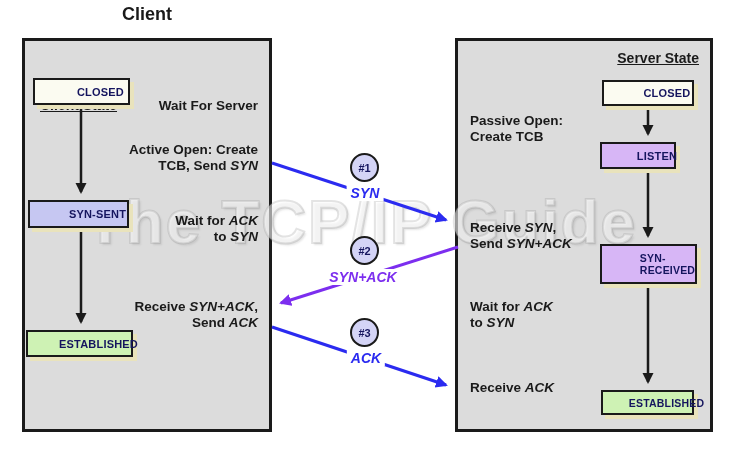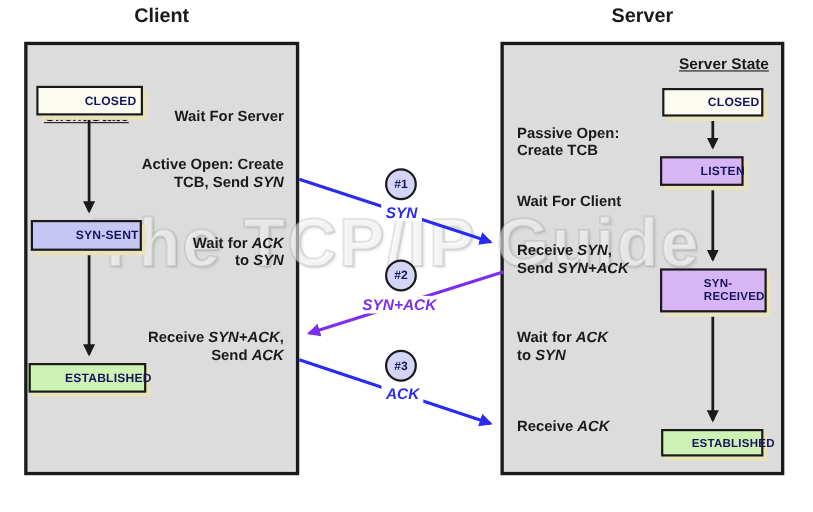--- a/index.html
+++ b/index.html
@@ -66,21 +66,20 @@
     text-shadow:2px 2px 2px rgba(110,110,110,0.18);z-index:2;pointer-events:none;}
 
   #arrow-layer{position:absolute;left:0;top:0;z-index:3;pointer-events:none;}
 </style>
 </head>
 <body>
 
 <div class="canvas">
 
   <div class="panel-title" id="client-title">Client</div>
-  <div class="panel-title" id="server-title">Server</div>
 
   <div class="panel" id="client-panel" style="background: rgb(220, 220, 220);"></div>
   <div class="panel" id="server-panel" style="background: rgb(220, 220, 220);"></div>
 
   <div id="watermark">The TCP/IP Guide</div>
 
   <svg id="arrow-layer" width="739" height="465" viewBox="0 0 739 465">
     <defs>
       <marker id="ah-black" markerUnits="userSpaceOnUse" markerWidth="12" markerHeight="12" refX="9" refY="5.5" orient="auto">
         <path d="M0,0 L11,5.5 L0,11 Z" style="fill: rgb(26, 26, 26);"></path>
@@ -115,21 +114,20 @@
   <div class="ann ann-right" id="c-ann-2">Wait for <i>ACK</i><br>to <i>SYN</i></div>
   <div class="ann ann-right" id="c-ann-3">Receive <i>SYN+ACK</i>,<br>Send <i>ACK</i></div>
 
   <div class="state-heading" id="server-state-heading">Server State</div>
   <div class="state" id="state-s-closed" style="background: rgb(251, 251, 241);">CLOSED</div>
   <div class="state" id="state-s-listen" style="background: rgb(215, 182, 246);">LISTEN</div>
   <div class="state" id="state-s-synreceived" style="background: rgb(215, 182, 246);">SYN-RECEIVED</div>
   <div class="state" id="state-s-established" style="background: rgb(206, 242, 180);">ESTABLISHED</div>
 
   <div class="ann ann-left" id="s-ann-0">Passive Open:<br>Create TCB</div>
-  <div class="ann ann-left" id="s-ann-1">Wait For Client</div>
   <div class="ann ann-left" id="s-ann-2">Receive <i>SYN</i>,<br>Send <i>SYN+ACK</i></div>
   <div class="ann ann-left" id="s-ann-3">Wait for <i>ACK</i><br>to <i>SYN</i></div>
   <div class="ann ann-left" id="s-ann-4">Receive <i>ACK</i></div>
 
   <div class="msg-circle" id="msg1-circle" style="background: rgb(212, 212, 246);">#1</div>
   <div class="msg-circle" id="msg2-circle" style="background: rgb(212, 212, 246);">#2</div>
   <div class="msg-circle" id="msg3-circle" style="background: rgb(212, 212, 246);">#3</div>
 
   <div class="msg-label" id="msg1-label" style="color: rgb(43, 43, 240);">SYN</div>
   <div class="msg-label" id="msg2-label" style="color: rgb(124, 46, 239);">SYN+ACK</div>

